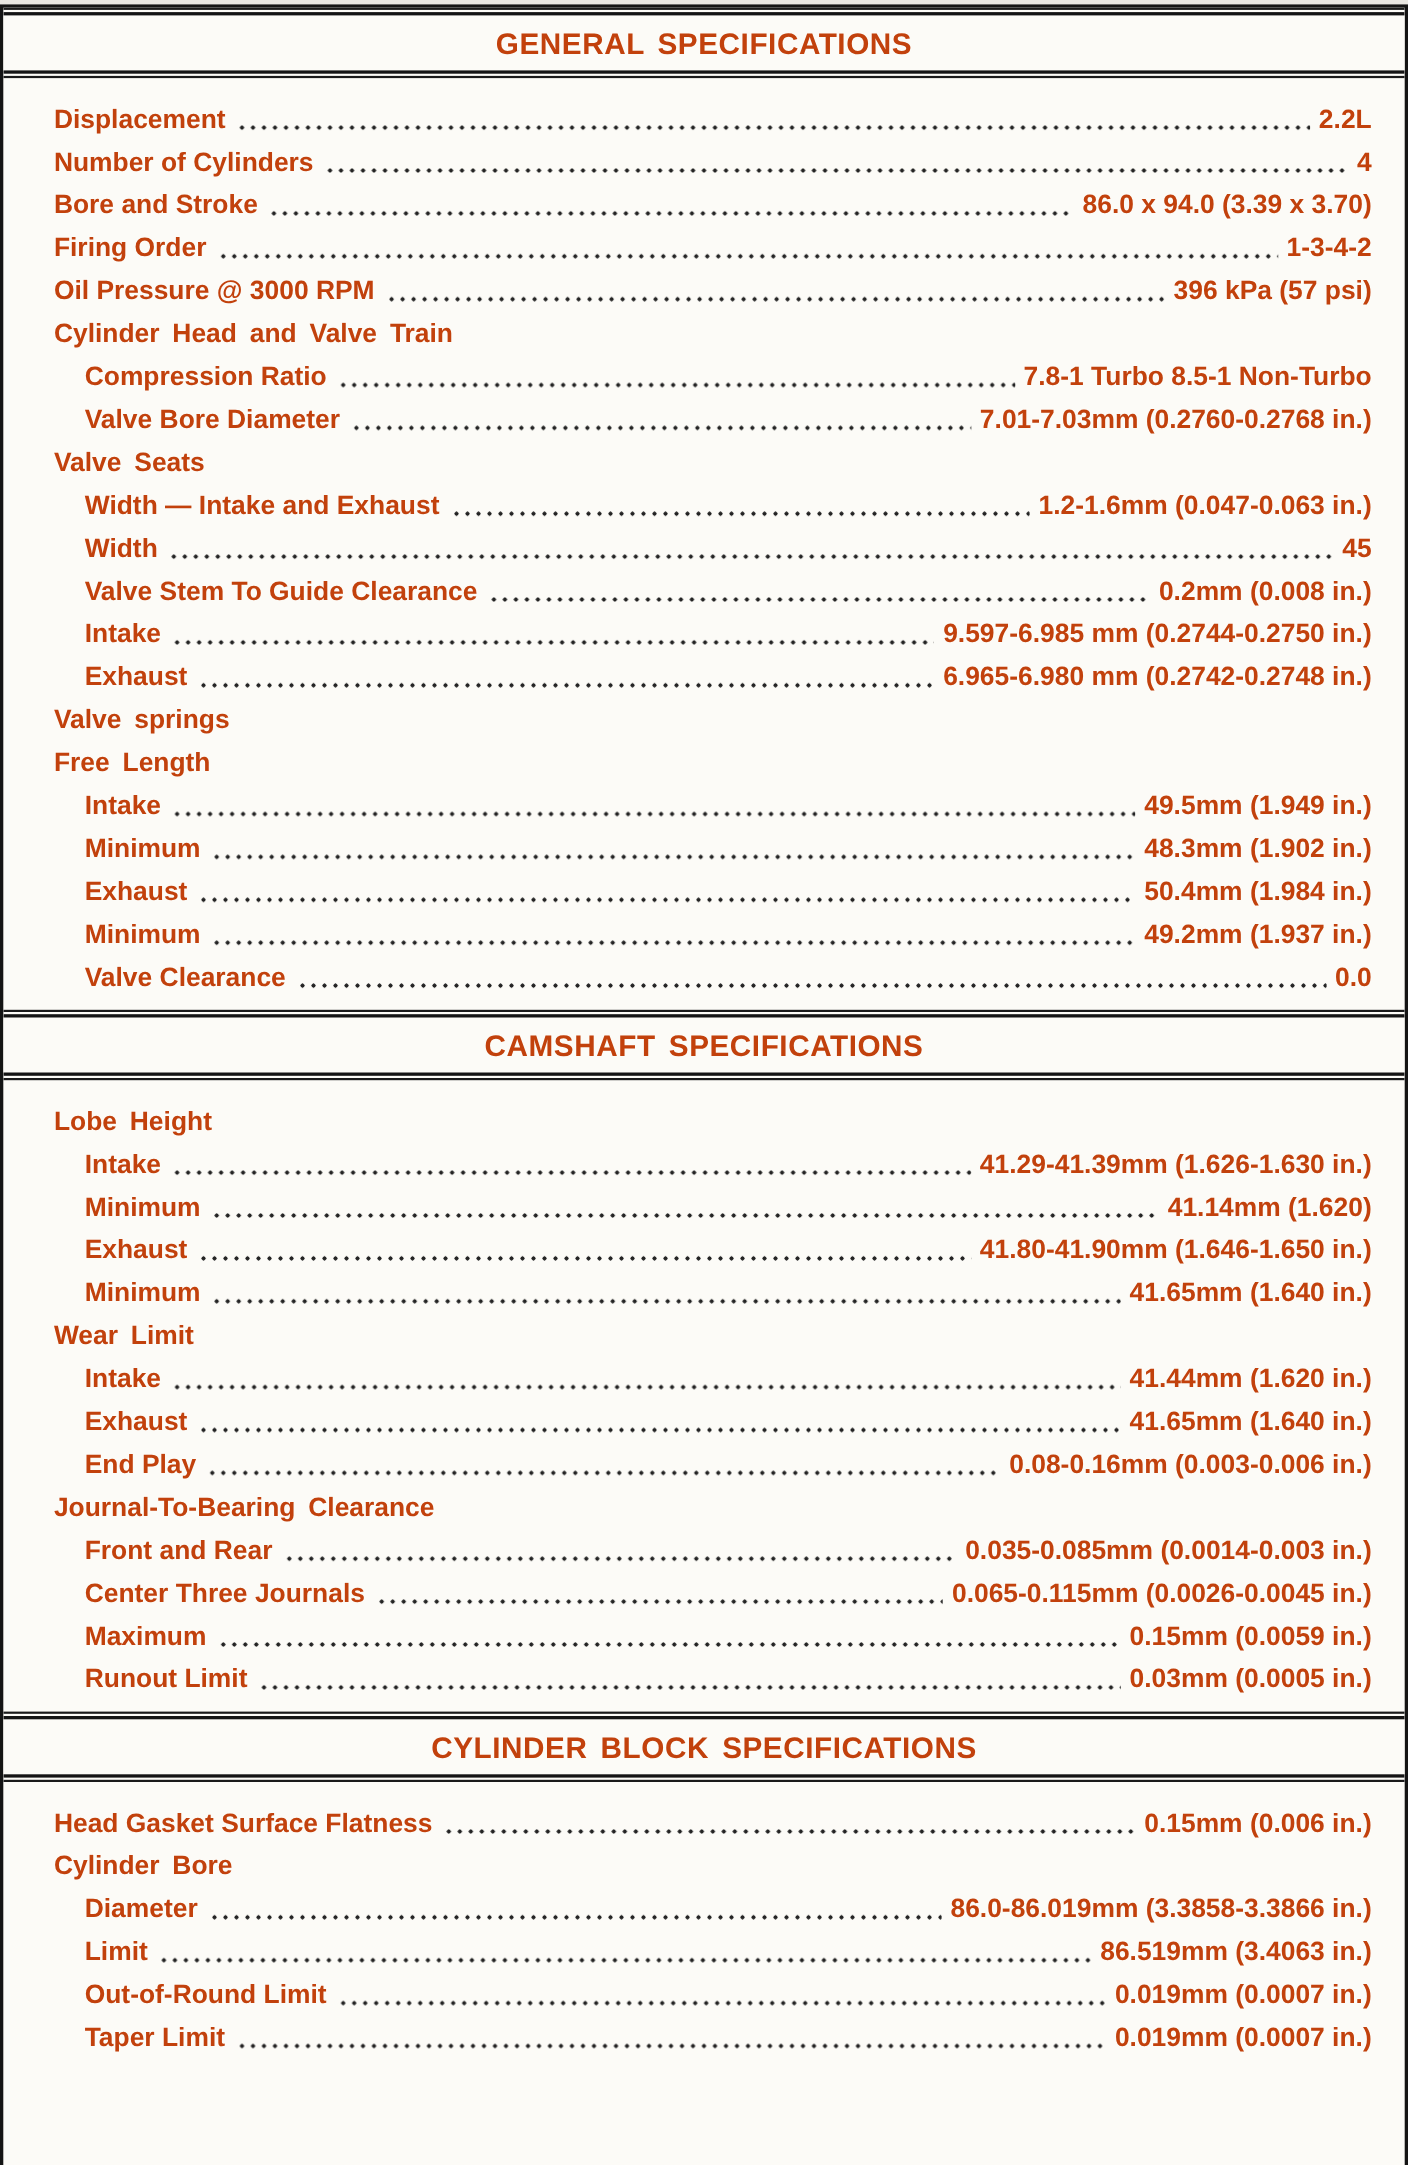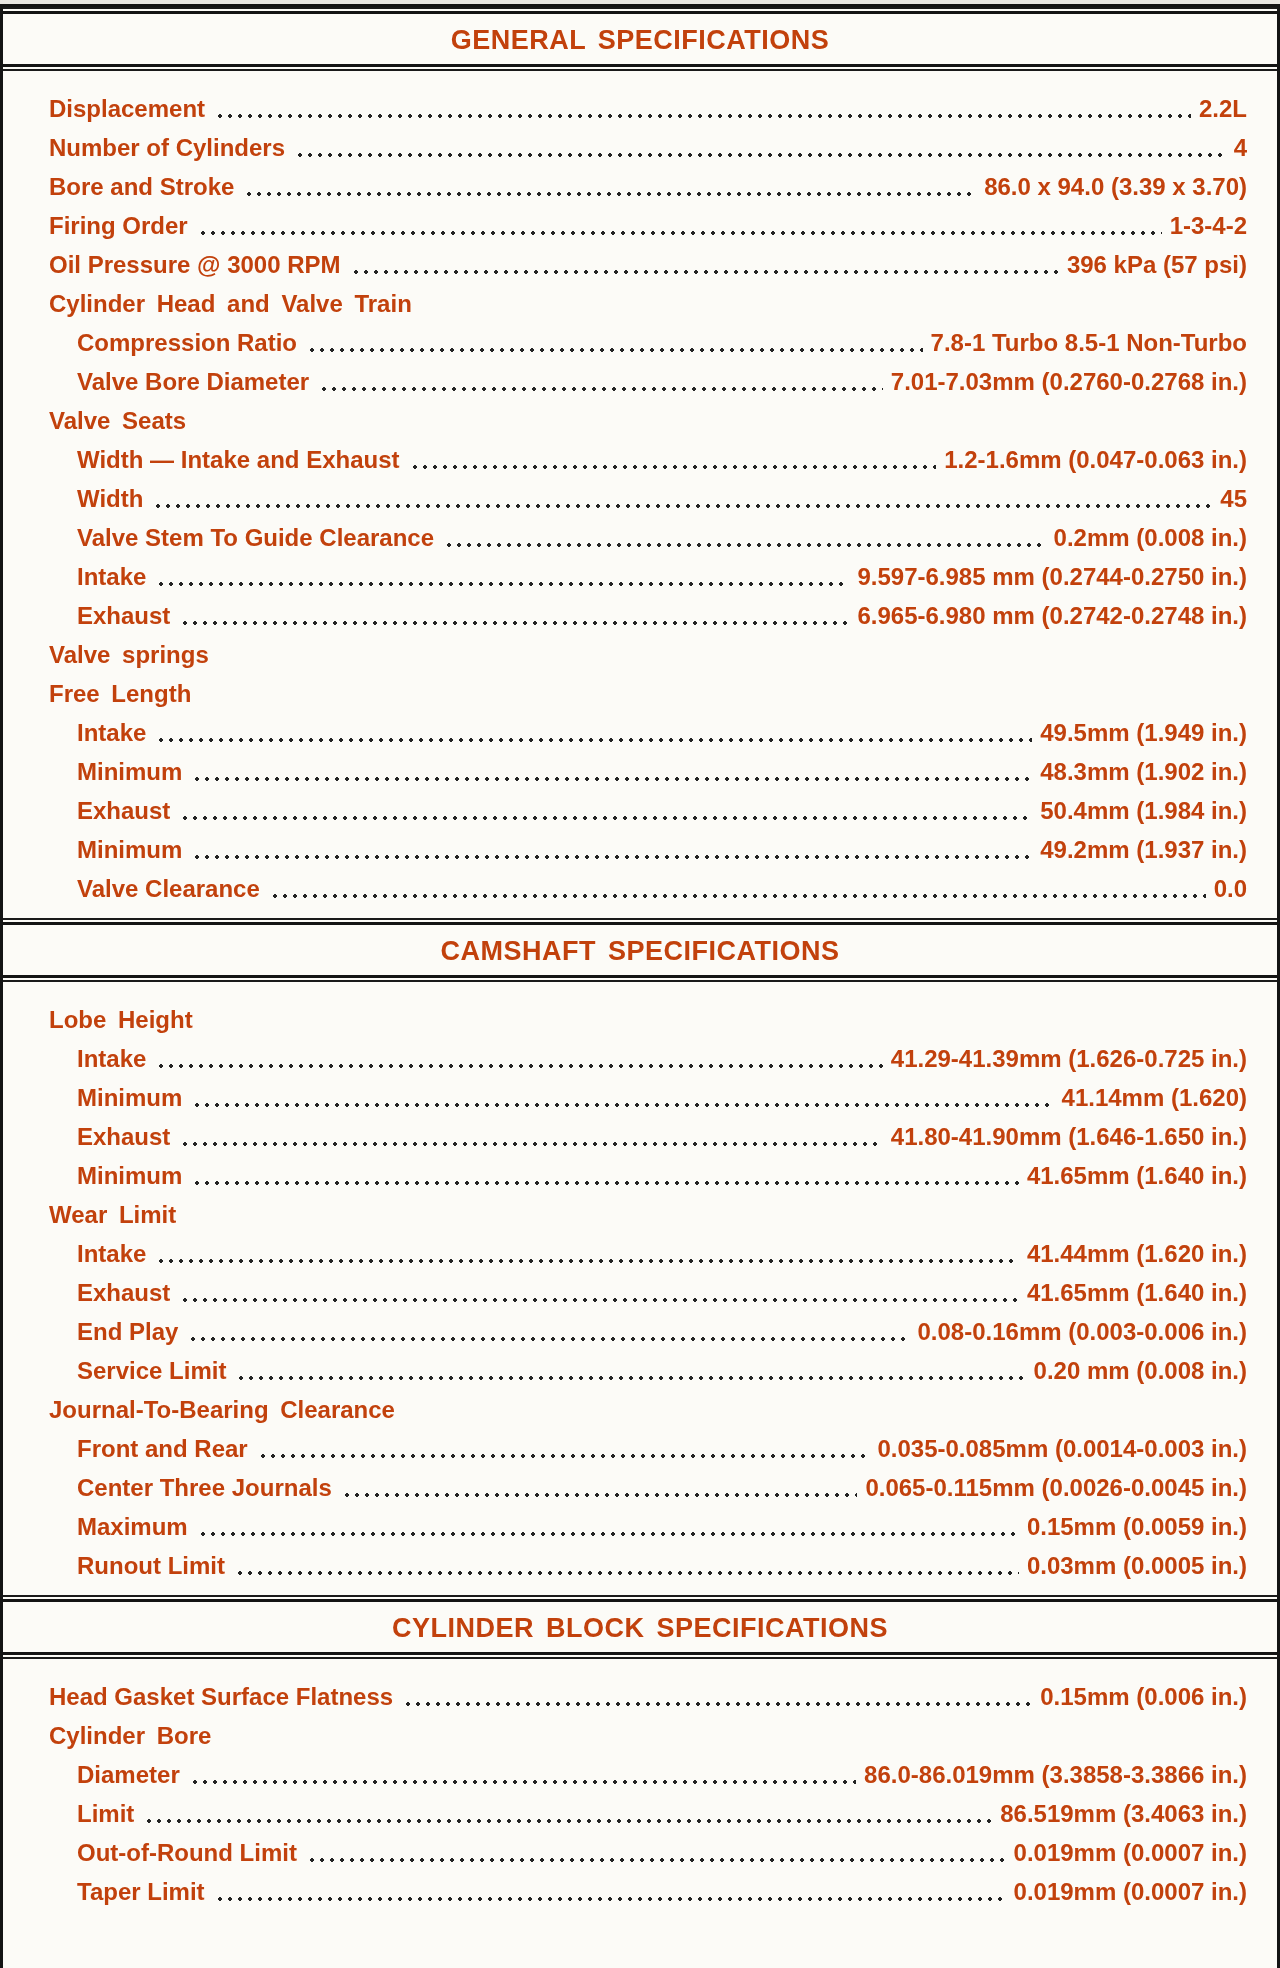--- a/index.html
+++ b/index.html
@@ -190,21 +190,21 @@
       <div class="section-header">
         <div class="section-title">CAMSHAFT SPECIFICATIONS</div>
       </div>
       <div class="section-body">
         <div class="row indent-0 heading">
           <span class="label">Lobe Height</span>
         </div>
         <div class="row indent-1">
           <span class="label">Intake</span>
           <span class="leader"></span>
-          <span class="value">41.29-41.39mm (1.626-0.725 in.)</span>
+          <span class="value">41.29-41.39mm (1.626-1.630 in.)</span>
         </div>
         <div class="row indent-1">
           <span class="label">Minimum</span>
           <span class="leader"></span>
           <span class="value">41.14mm (1.620)</span>
         </div>
         <div class="row indent-1">
           <span class="label">Exhaust</span>
           <span class="leader"></span>
           <span class="value">41.80-41.90mm (1.646-1.650 in.)</span>
@@ -224,25 +224,20 @@
         </div>
         <div class="row indent-1">
           <span class="label">Exhaust</span>
           <span class="leader"></span>
           <span class="value">41.65mm (1.640 in.)</span>
         </div>
         <div class="row indent-1">
           <span class="label">End Play</span>
           <span class="leader"></span>
           <span class="value">0.08-0.16mm (0.003-0.006 in.)</span>
-        </div>
-        <div class="row indent-1">
-          <span class="label">Service Limit</span>
-          <span class="leader"></span>
-          <span class="value">0.20 mm (0.008 in.)</span>
         </div>
         <div class="row indent-0 heading">
           <span class="label">Journal-To-Bearing Clearance</span>
         </div>
         <div class="row indent-1">
           <span class="label">Front and Rear</span>
           <span class="leader"></span>
           <span class="value">0.035-0.085mm (0.0014-0.003 in.)</span>
         </div>
         <div class="row indent-1">

